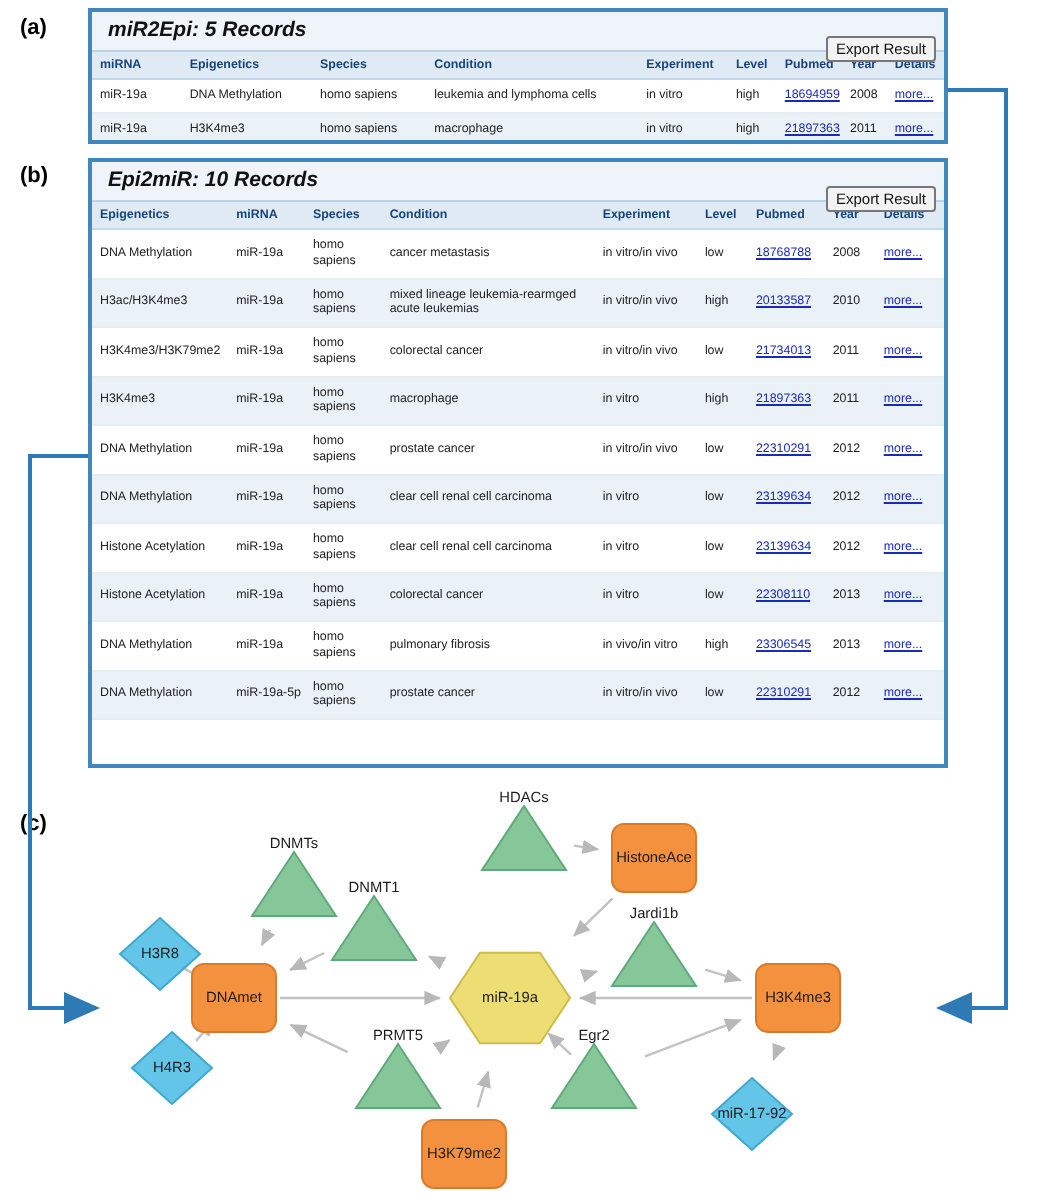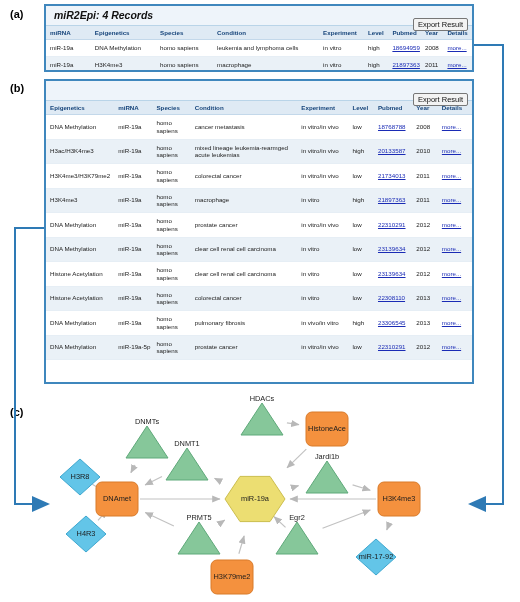--- a/index.html
+++ b/index.html
@@ -118,21 +118,21 @@
     </marker>
   </defs>
 
   <path d="M474,45 L503,45 L503,504 L470,504" fill="none" stroke="#2e7ab5" stroke-width="2" marker-end="url(#blueArrow)"></path>
 
   <path d="M44,228 L15,228 L15,504 L48,504" fill="none" stroke="#2e7ab5" stroke-width="2" marker-end="url(#blueArrow)"></path>
 </svg>
 
 <div class="result-box" id="box-a">
   <div class="box-head">
-    <div class="box-title">miR2Epi: 4 Records</div>
+    <div class="box-title">miR2Epi: 5 Records</div>
     <button class="export-btn">Export Result</button>
   </div>
   <table class="rec">
     <colgroup>
       <col class="c0">
         <col class="c1">
         <col class="c2">
         <col class="c3">
         <col class="c4">
       <col class="c5">
@@ -175,20 +175,21 @@
           <td class="pm"><a>21897363</a></td>
           <td>2011</td>
           <td class="det"><a>more...</a></td>
         </tr>
       </tbody>
   </table>
 </div>
 
 <div class="result-box" id="box-b">
   <div class="box-head">
+    <div class="box-title">Epi2miR: 10 Records</div>
     <button class="export-btn">Export Result</button>
   </div>
   <table class="rec">
     <colgroup>
       <col class="c0">
         <col class="c1">
         <col class="c2">
         <col class="c3">
         <col class="c4">
       <col class="c5">

